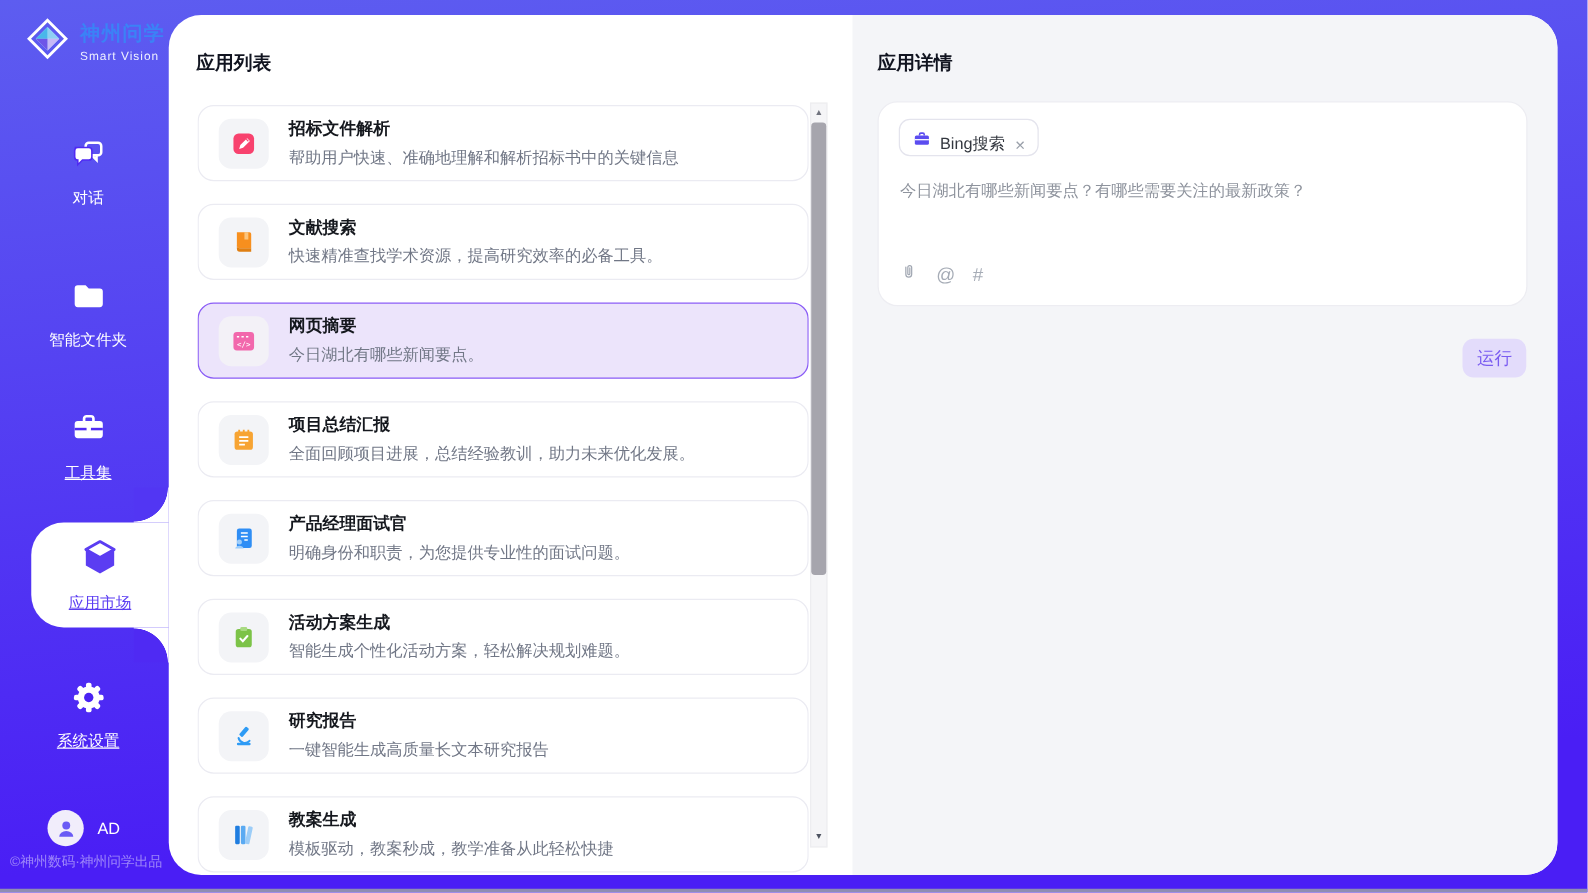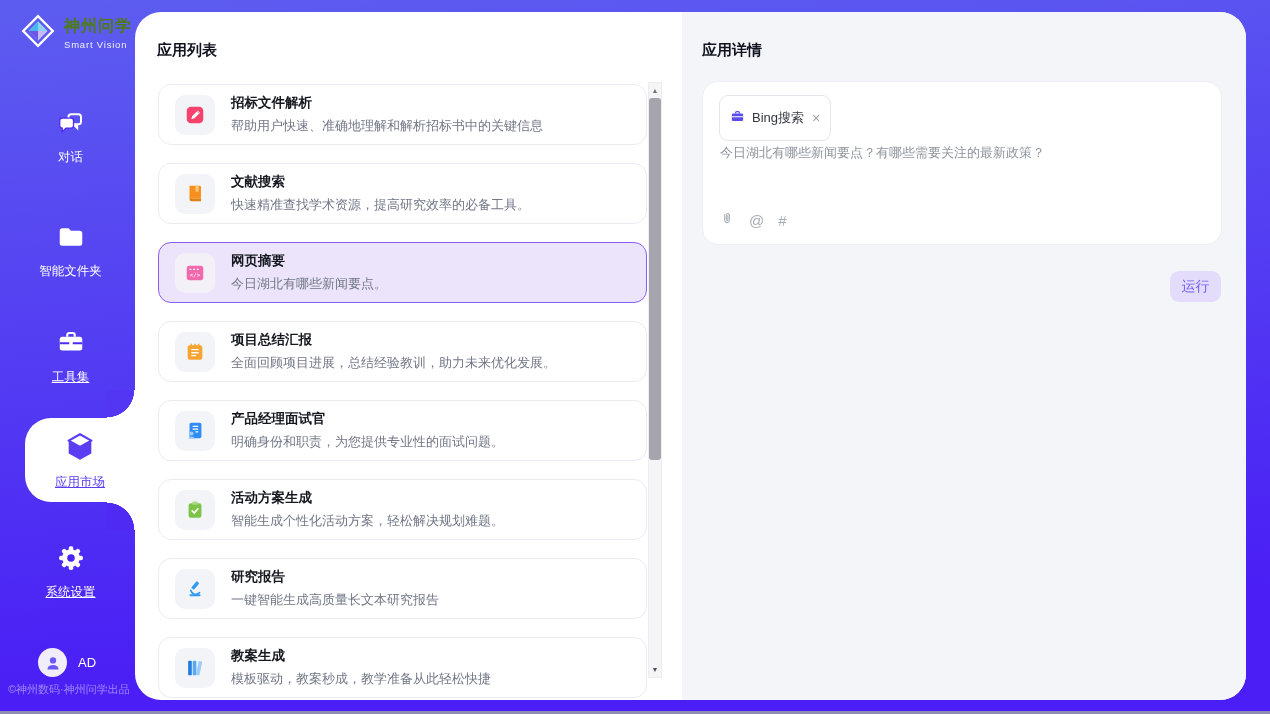--- a/index.html
+++ b/index.html
@@ -39,37 +39,37 @@
                 align-items:center; justify-content:center; font-size:7px; color:#70737e; }
   .scroll-btn.up { top:0; }
   .scroll-btn.down { bottom:0; color:#4d5360; }
   .scroll-thumb { position:absolute; left:0; top:15px; width:12px; height:362px;
                   background:#a6a5ad; border-radius:3px; }
 
   
   .detail-title { left:20px; }
   .detail-card { position:absolute; left:20px; top:69px; width:520px; height:164px;
                  background:#fff; border:1px solid #ededf2; border-radius:16px; }
-  .tool-tag { position:absolute; left:16px; top:13px; height:46px; display:inline-flex;
-              align-items:center; gap:7px; padding:16px 10px; border:1px solid #e4e4ed;
+  .tool-tag { position:absolute; left:16px; top:13px; height:30px; display:inline-flex;
+              align-items:flex-end; gap:7px; padding:0 10px; border:1px solid #e4e4ed;
               border-radius:9px; background:#fff; }
   .tool-tag-label { font-size:13px; color:#33373f; }
   .tool-tag-close { font-size:14px; color:#9aa0aa; cursor:pointer; margin-left:1px; }
   .query-text { position:absolute; left:17px; top:62px; right:7px; font-size:13px; color:#8e939d; }
   .attach-row { position:absolute; left:16px; bottom:12px; display:flex; align-items:center;
                 gap:14px; color:#a6acb6; }
   .attach-glyph { font-size:15px; line-height:18px; }
   .run-btn { position:absolute; right:25px; top:259px; width:51px; height:31px;
              background:#e3dcfb; color:#7a5cf1; font-size:14px; border:none; border-radius:9px;
              display:flex; align-items:center; justify-content:center; cursor:pointer; }
 
   
   .sidebar { position:absolute; left:0; top:0; width:135px; height:100%; }
   .logo-row { position:absolute; left:19px; top:12px; display:flex; align-items:center; gap:7px; }
-  .brand-name { font-size:16px; font-weight:700; color:#4d7c0f; letter-spacing:1px; }
+  .brand-name { font-size:16px; font-weight:700; color:#3b82f6; letter-spacing:1px; }
   .brand-sub { font-size:9.5px; color:#eef0ff; letter-spacing:0.8px; margin-top:2px; }
   .nav-item { position:absolute; left:0; width:141px; display:flex; flex-direction:column;
               align-items:center; gap:7px; color:#fff; cursor:pointer; }
   .nav-label { font-size:12.5px; }
   .nav-label.ul { text-decoration: underline; }
   .active-bubble { position:absolute; left:25px; top:418px; width:110px; height:84px;
                    background:#fff; border-radius:26px 0 0 26px; display:flex;
                    flex-direction:column; align-items:center; justify-content:center;
                    gap:6px; color:#5b3df2; cursor:pointer; }
   .active-bubble .nav-label { text-decoration:underline; }

